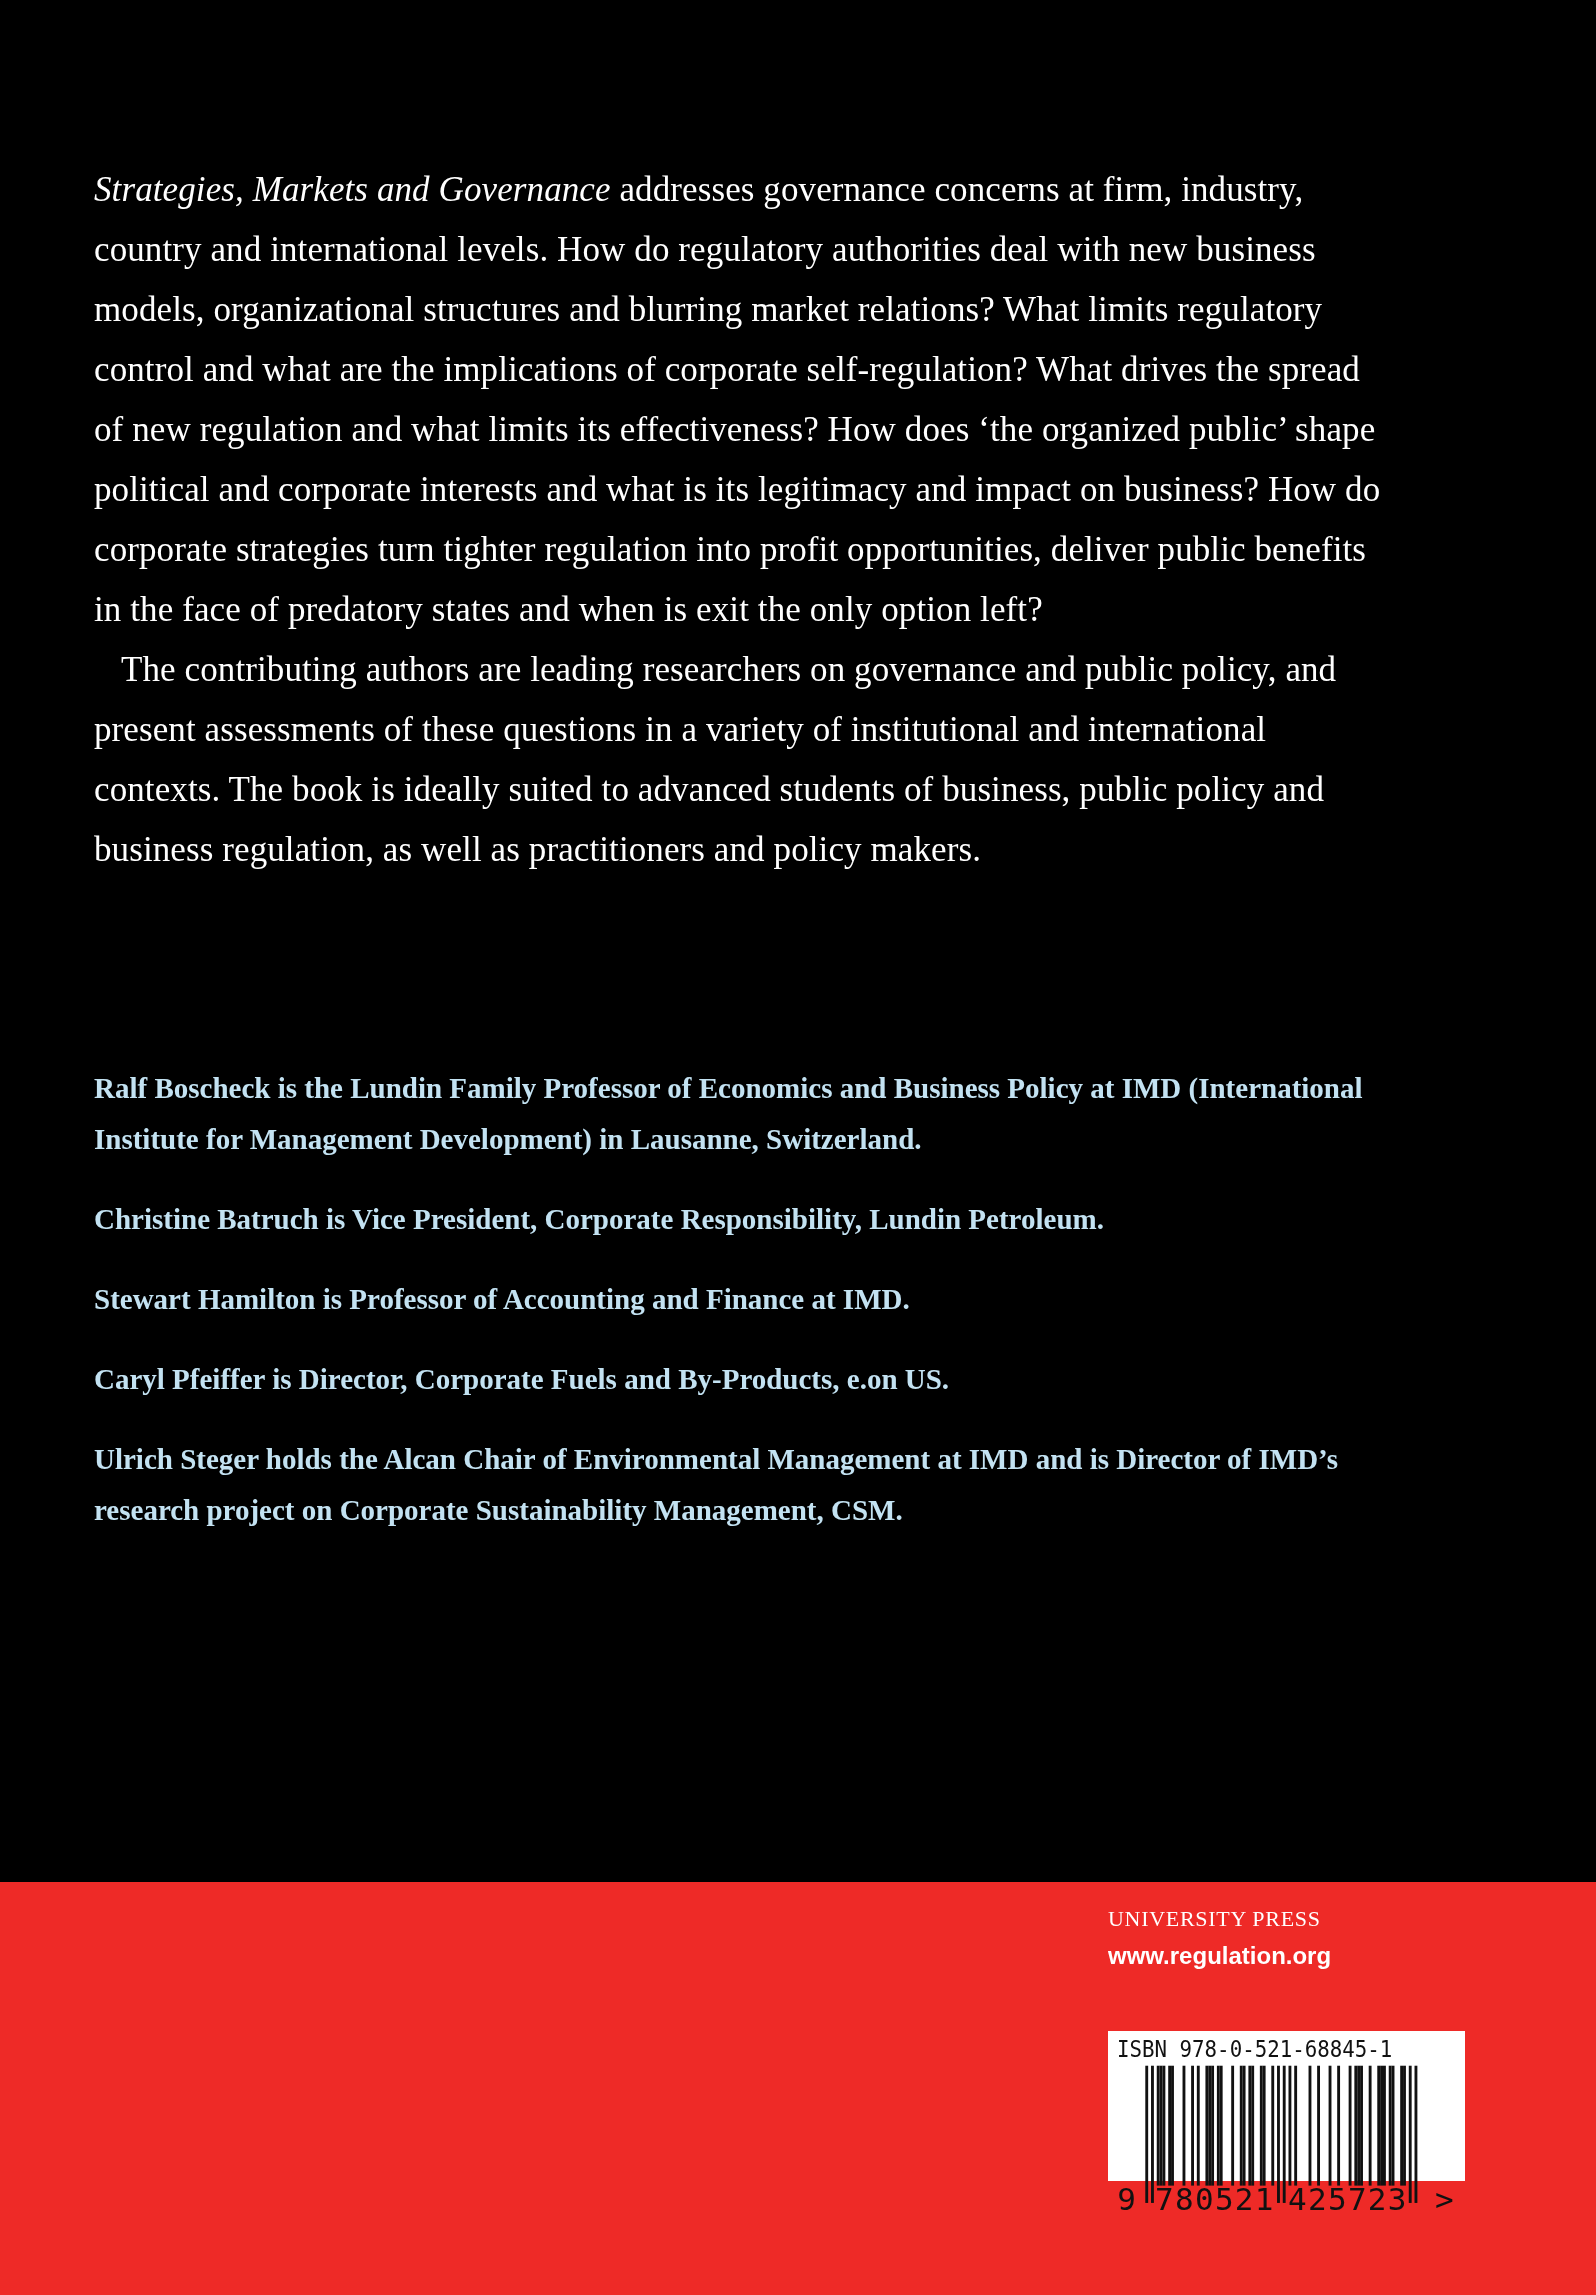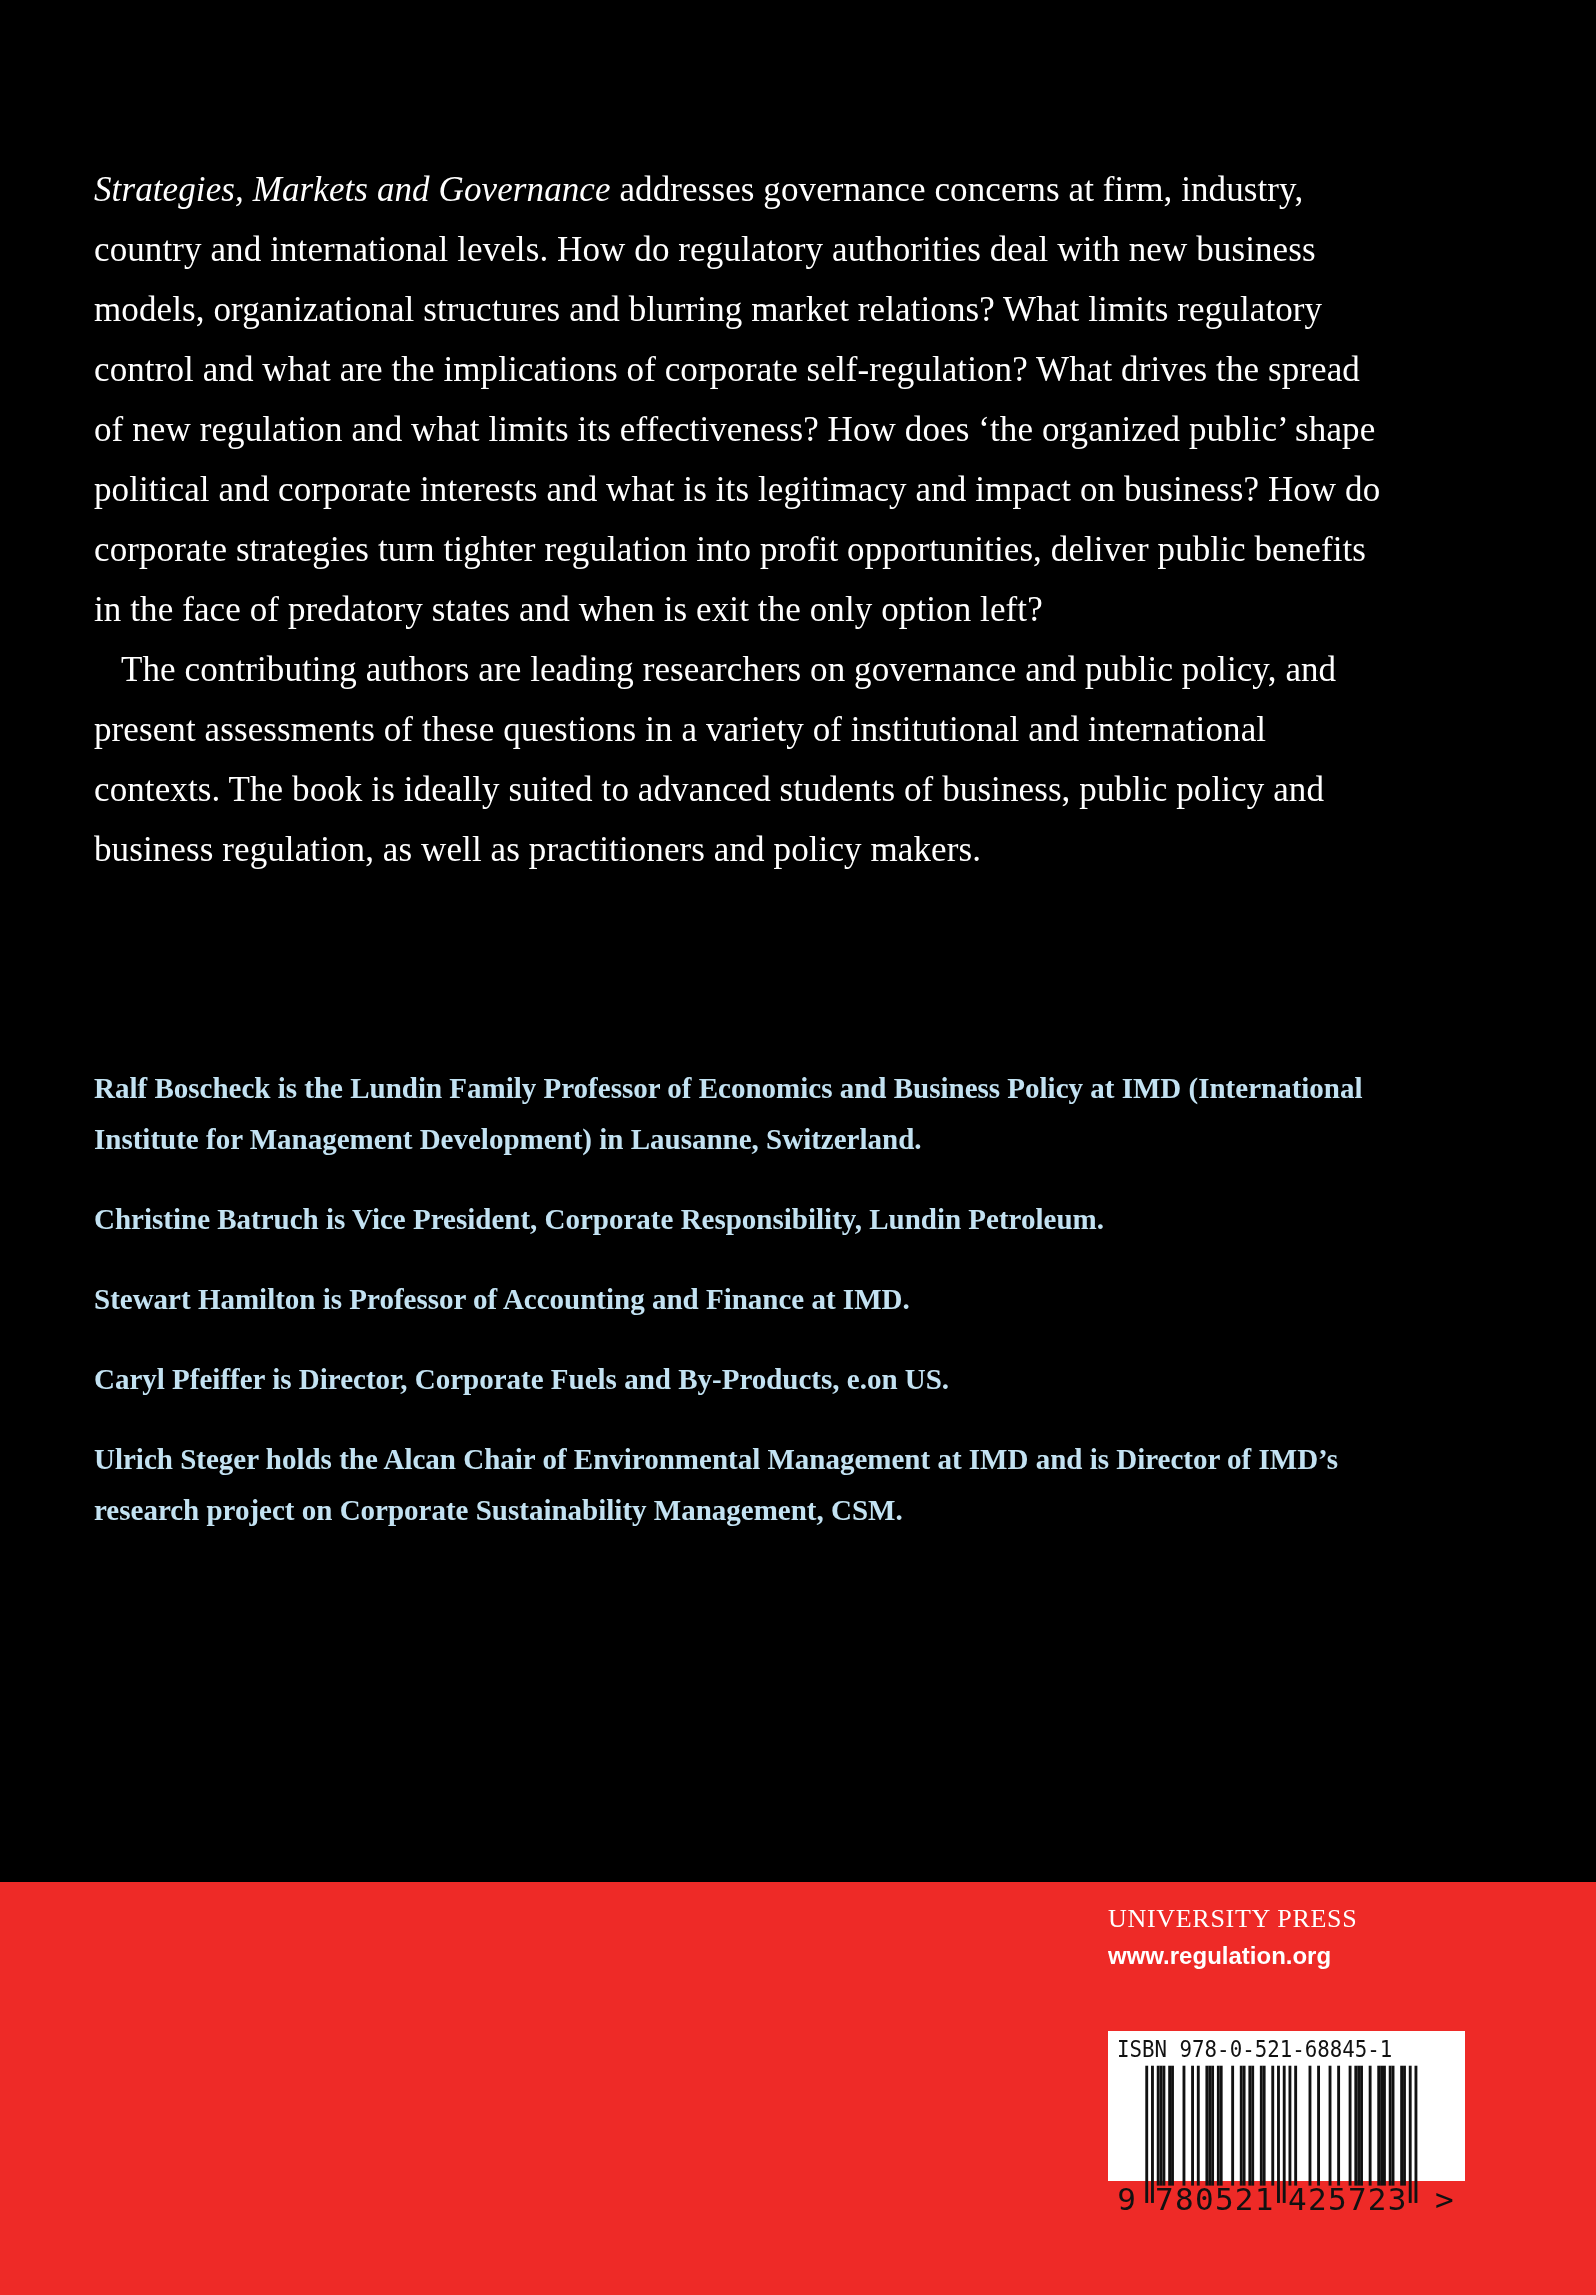--- a/index.html
+++ b/index.html
@@ -30,21 +30,21 @@
     position: absolute; left: 1108px; top: 1896px; width: 359px;
     color: #ffffff;
   }
   .logo-name {
     font-family: "Liberation Serif", "DejaVu Serif", serif;
     font-size: 44px; line-height: 53px; letter-spacing: 0.7px; white-space: nowrap;
   }
   .logo-name .big-c { font-size: 61px; }
   .logo-sub {
     font-family: "Liberation Serif", "DejaVu Serif", serif;
-    font-size: 26px; line-height: 39px; letter-spacing: 0.7px; white-space: nowrap;
+    font-size: 22px; line-height: 39px; letter-spacing: 0.7px; white-space: nowrap;
     margin-top: 2.7px;
   }
   .logo-url {
     font-family: "Liberation Sans", "DejaVu Sans", sans-serif;
     font-size: 24px; line-height: 33px; font-weight: bold; white-space: nowrap;
     margin-top: 1.3px;
   }
   .barcode-box {
     position: absolute; left: 1108px; top: 2031px; width: 357px; height: 150px;
     background: #ffffff;

